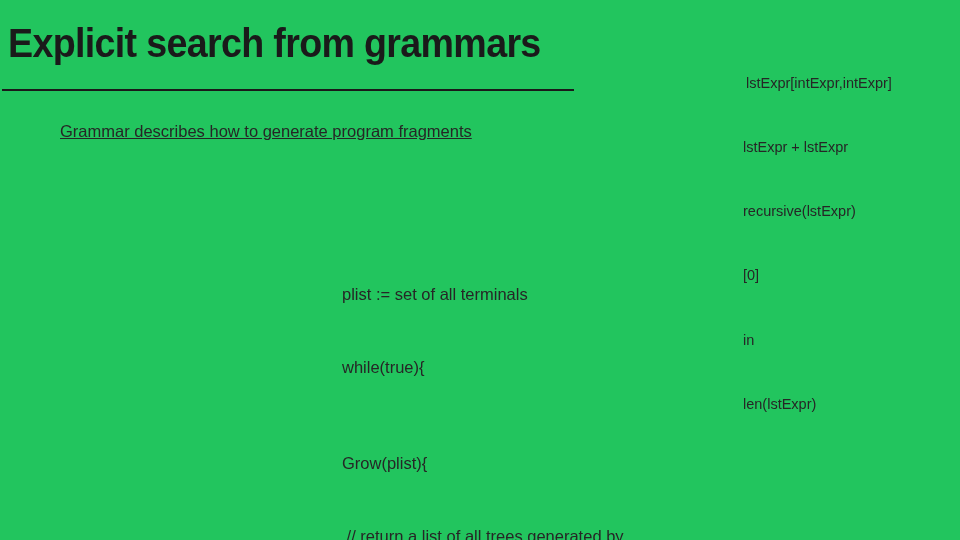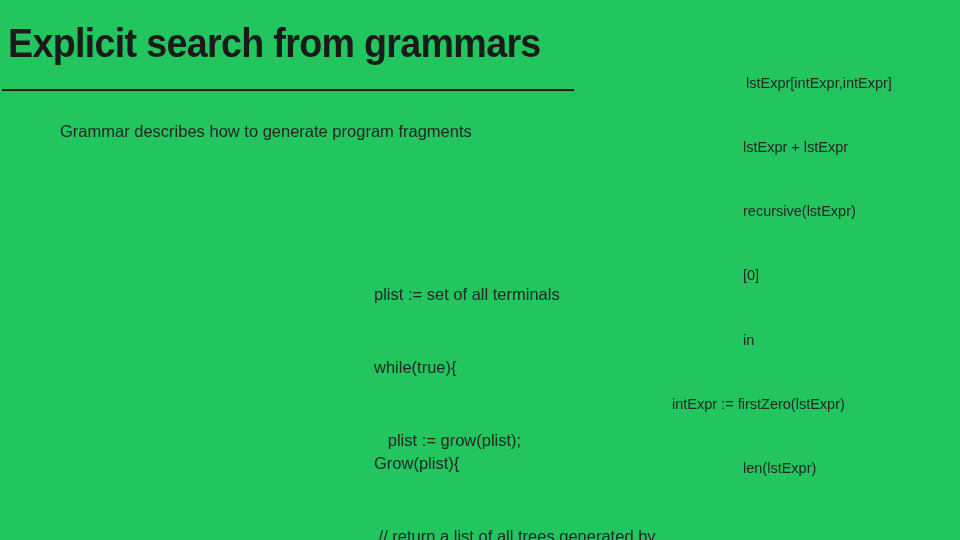--- a/index.html
+++ b/index.html
@@ -50,33 +50,33 @@
   
   .lead {
     position: absolute;
     left: 60px;
     top: 120px;
     font-size: 16.5px;
     line-height: 23px;
     color: #262626;
     white-space: nowrap;
   }
-  .lead .ln { display: block; }
+  .lead .ln { display: block; text-decoration: underline; }
 
   
   .code-block {
     position: absolute;
     font-size: 16.5px;
     line-height: 24.2px;
     color: #262626;
     white-space: pre;
   }
   .code-main { left: 342px; top: 234px; }
   .code-grow { left: 342px; top: 403px; }
-  .code-block .ln { display: block; margin-left: 32px; }
+  .code-block .ln { display: block; }
 
   
   .grammar {
     position: absolute;
     left: 672px;
     top: 30px;
     font-size: 14.5px;
     line-height: 21.4px;
     color: #262626;
     white-space: pre;
@@ -94,38 +94,36 @@
 
   <div class="title-rule"></div>
 
   <div class="lead">
     <span class="ln">Grammar describes how to generate program fragments</span>
   </div>
 
   <div class="code-block code-main">
     <span class="ln">plist := set of all terminals</span>
     <span class="ln">while(true){</span>
-    <span class="ln">   plist := grow(plist);</span>
     
     
   </div>
 
   <div class="code-block code-grow">
     <span class="ln">Grow(plist){</span>
     <span class="ln"> // return a list of all trees generated by</span>
     
     
     
   </div>
 
   <div class="grammar">
     <span class="ln indent2">lstExpr[intExpr,intExpr]</span>
     <span class="ln indent">lstExpr + lstExpr</span>
     <span class="ln indent">recursive(lstExpr)</span>
     <span class="ln indent">[0]</span>
     <span class="ln indent">in</span>
-    <span class="ln">intExpr := firstZero(lstExpr)</span>
     <span class="ln indent">len(lstExpr)</span>
     
     
   </div>
 
 </div>
 
 </body></html>

